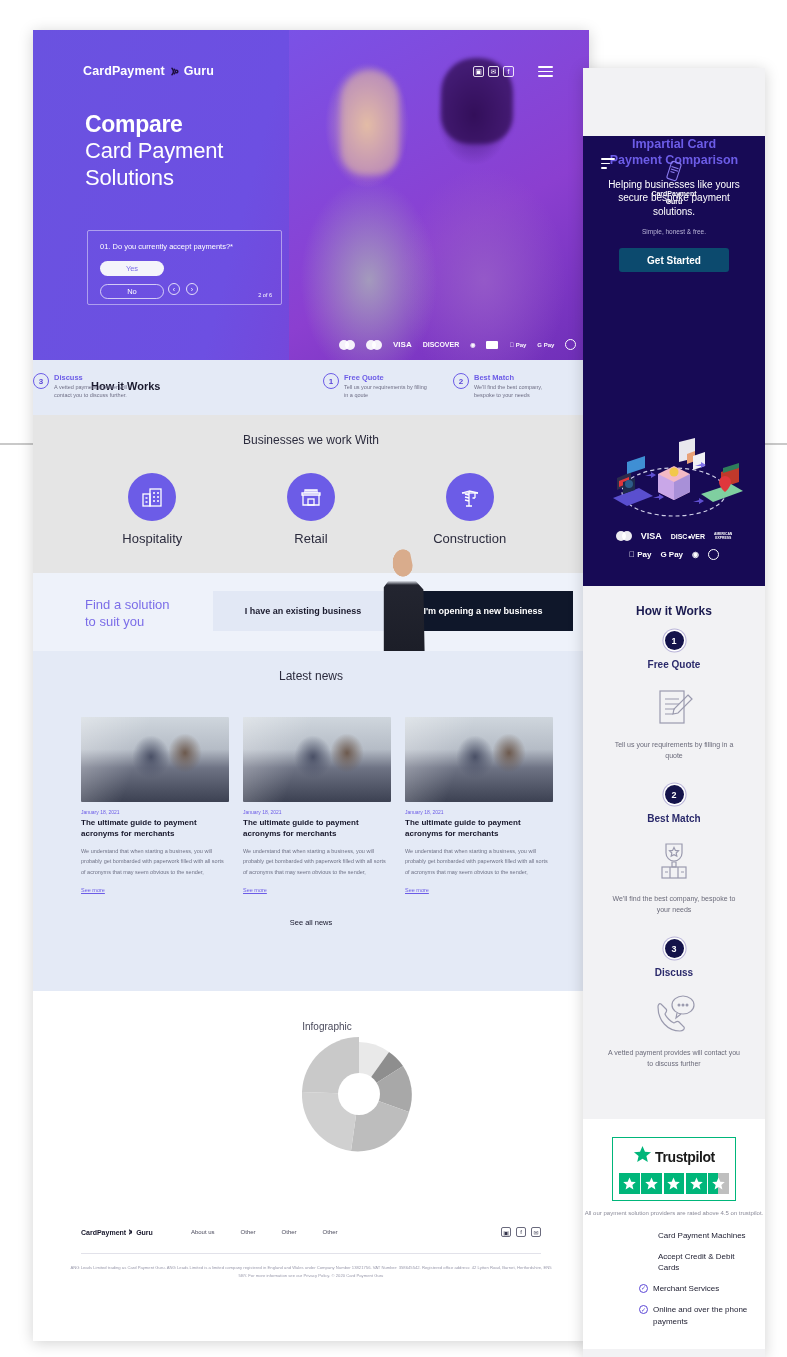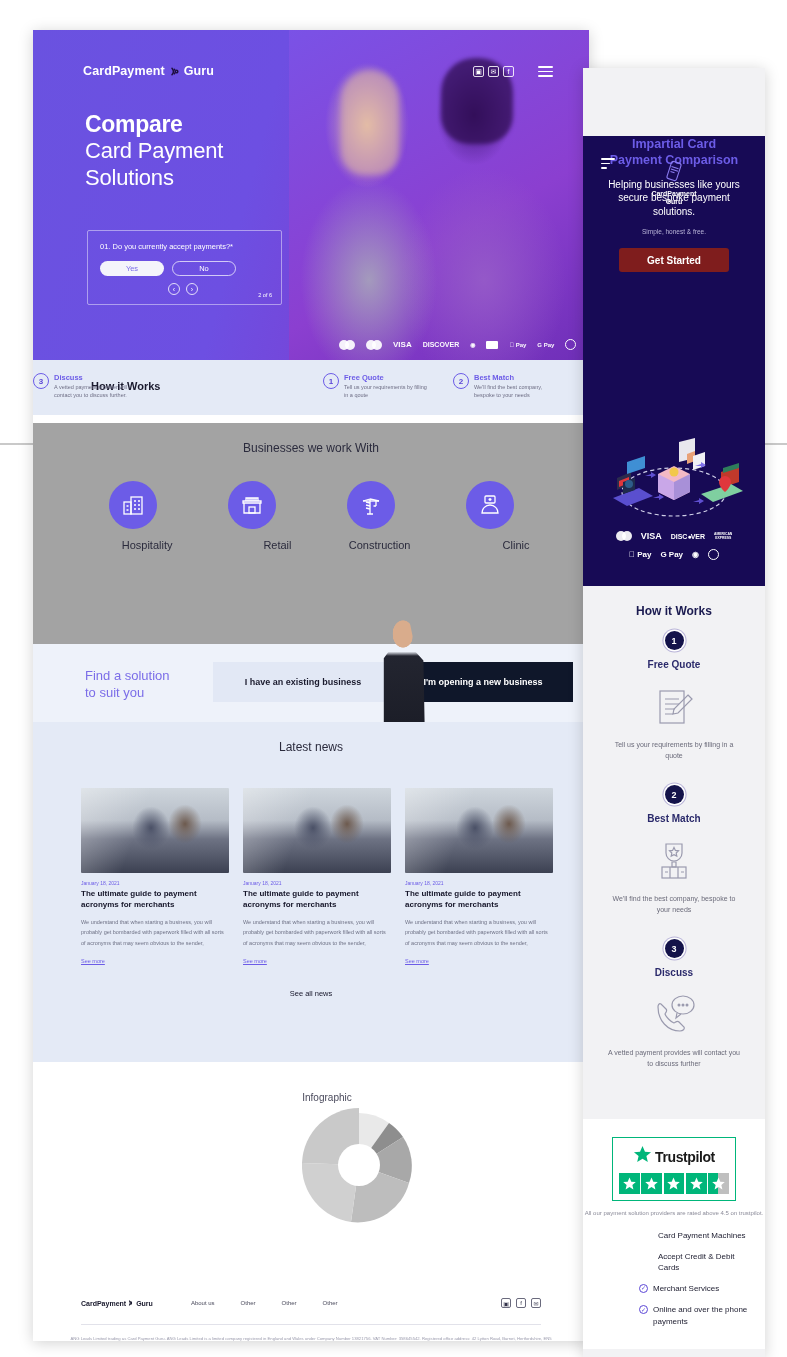--- a/index.html
+++ b/index.html
@@ -49,21 +49,21 @@
             display:flex; flex-direction:column; justify-content:space-between; }
   .burger span{ display:block; height:1.6px; background:#fff; border-radius:1px;}
 
   .hero-h1 { position:absolute; left:52px; top:80px; color:#fff; line-height:1.22; }
   .hero-h1 .l1 { font-size:23px; font-weight:700; letter-spacing:-.3px; }
   .hero-h1 .l2, .hero-h1 .l3 { font-size:22px; font-weight:300; letter-spacing:-.2px; }
 
   .quizbox { position:absolute; left:54px; top:200px; width:195px; height:75px;
              border:1px solid rgba(255,255,255,.45); border-radius:2px; }
   .quiz-q { position:absolute; left:12px; top:11px; color:#fff; font-size:7.5px; }
-  .quiz-opts { position:absolute; left:12px; top:30px; display:flex; gap:8px; }
+  .quiz-opts { position:absolute; left:12px; top:30px; display:flex; gap:8px;flex-direction:column; }
   .opt { width:64px; height:15px; border-radius:8px; font-size:7.5px;
          display:flex; align-items:center; justify-content:center; }
   .opt.sel { background:#f4f4fb; color:#7b6de8; }
   .opt.unsel { border:1px solid rgba(255,255,255,.7); color:#fff; }
   .quiz-nav { position:absolute; left:80px; top:52px; display:flex; gap:6px; }
   .navbtn { width:12px; height:12px; border:1px solid rgba(255,255,255,.8); border-radius:50%;
             color:#fff; font-size:7px; display:flex; align-items:center; justify-content:center; }
   .quiz-count { position:absolute; right:9px; bottom:6px; color:#fff; font-size:5.5px; }
 
   .paylogos { position:absolute; left:306px; bottom:10px; display:flex; align-items:center; gap:11px; }
@@ -78,27 +78,27 @@
   .hiw { position:relative; width:556px; height:55px; background:#e4eaf6; }
   .hiw-title { position:absolute; left:58px; top:20px; font-size:11px; font-weight:700; color:#1a1a2e; }
   .hiw-step { position:absolute; top:13px; display:flex; gap:5px; }
   .hiw-step:nth-of-type(1){ left:165px; } .hiw-step:nth-of-type(2){ left:290px; } .hiw-step:nth-of-type(3){ left:420px; }
   .stepnum { width:16px; height:16px; border:1px solid #6c5ce7; border-radius:50%; color:#5b46d6;
              font-size:8px; font-weight:700; display:flex; align-items:center; justify-content:center; flex:none; }
   .step-h { font-size:7.5px; font-weight:600; color:#6c5ce7; margin-bottom:1px; }
   .step-p { font-size:5.5px; color:#6e6e85; line-height:1.5; width:86px; }
 
   
-  .biz { position:relative; width:556px; height:221px; background:#a3a3a3;margin-top:8px; }
+  .biz { position:relative; width:556px; height:158px; background:#e5e5e5; }
   .sec-title { text-align:center; font-size:12px; color:#2b2b3d; font-weight:400; padding-top:18px; }
   .biz-grid { display:flex; justify-content:space-around; padding:26px 40px 0; }
   .biz-item { text-align:center; width:80px; }
   .biz-circle { width:48px; height:48px; border-radius:50%; background:#6c5ce7; margin:0 auto 10px;
                 display:flex; align-items:center; justify-content:center; }
-  .biz-label { font-size:11px; color:#2b2b3d;text-align:right; }
+  .biz-label { font-size:13px; color:#2b2b3d; }
 
   
   .fas { position:relative; width:556px; height:78px; background:#eef2fa; }
   .fas-title { position:absolute; left:52px; top:24px; font-size:13px; color:#7b6de8; line-height:1.28; font-weight:400; }
   .fas-tabs { position:absolute; left:180px; top:18px; display:flex; width:360px; height:40px; }
   .fas-tab { flex:1; display:flex; align-items:center; justify-content:center; font-size:9px; font-weight:700; }
   .fas-tab.light { background:#e2e8f5; color:#1b1b2e; }
   .fas-tab.dark { background:#0f172a; color:#fff; }
   .fas-man { position:absolute; left:340px; top:-32px; width:60px; height:110px;
     background:
@@ -147,21 +147,21 @@
   .m-burger { position:absolute; left:18px; top:22px; width:14px; height:11px;
               display:flex; flex-direction:column; gap:3px; }
   .m-burger span { display:block; height:1.8px; background:#fff; border-radius:1px; }
   .m-burger span:nth-child(1){ width:14px;} .m-burger span:nth-child(2){ width:9px;} .m-burger span:nth-child(3){ width:6px;}
   .m-logo { position:absolute; left:0; right:0; top:22px; text-align:center; color:#fff; }
   .m-logo-ico { display:block; margin:0 auto 2px; }
   .m-logo-t { font-size:7px; font-weight:700; line-height:1.15; }
   .m-h1 { text-align:center; color:#6c5ce7; font-size:12.5px; font-weight:700; line-height:1.3; margin-top:68px; padding:0 8px; }
   .m-sub { text-align:center; color:#fff; font-size:10px; line-height:1.35; margin-top:9px; padding:0 14px; }
   .m-note { text-align:center; color:#b9b4d8; font-size:6.5px; margin-top:10px; }
-  .m-cta { display:block; width:110px; height:24px; margin:13px auto 0; background:#7f1d1d; color:#fff;
+  .m-cta { display:block; width:110px; height:24px; margin:13px auto 0; background:#0c4a6e; color:#fff;
            border:none; border-radius:3px; font-size:10px; font-weight:700; font-family:inherit; cursor:pointer; }
   .m-illus { position:absolute; left:0; right:0; top:300px; height:90px; }
   .m-pay { position:absolute; left:0; right:0; bottom:18px; }
   .m-payrow { display:flex; justify-content:center; align-items:center; gap:9px; margin-bottom:8px; color:#fff; }
   .m-pl { font-size:6.5px; font-weight:700; color:#fff; display:flex; align-items:center; }
 
   .m-hiw { position:relative; width:182px; background:#f2f2f4; padding:18px 0 26px; }
   .m-hiw-t { text-align:center; font-size:12px; font-weight:700; color:#1b1b50; margin-bottom:13px; }
   .m-step { text-align:center; margin-bottom:8px; }
   .m-num { width:19px; height:19px; border-radius:50%; background:#14134a; color:#fff; font-size:9px; font-weight:700;
@@ -313,30 +313,20 @@
         <div class="biz-circle">
           <svg width="24" height="24" viewBox="0 0 24 24" fill="none" stroke="#fff" stroke-width="1.3">
             <path d="M11 21V6M8 21h6"></path>
               <path d="M4 8h16"></path>
               <path d="M11 6 4 8M11 6l9 2"></path>
               <path d="M17 8v5M17 13h-2.5"></path>
             <path d="M11 10l-4 -1M11 13l-4 -1M11 16l-4 -1"></path>
           </svg>
         </div>
         <div class="biz-label">Construction</div>
-      </div>
-      <div class="biz-item">
-        <div class="biz-circle">
-          <svg width="24" height="24" viewBox="0 0 24 24" fill="none" stroke="#fff" stroke-width="1.3">
-            <rect x="7" y="3" width="10" height="7" rx="1"></rect>
-              <path d="M12 5v3M10.5 6.5h3"></path>
-            <path d="M4 20a8 8 0 0 1 16 0z"></path>
-          </svg>
-        </div>
-        <div class="biz-label">Clinic</div>
       </div>
     </div>
   </div>
 
   <div class="fas">
     <div class="fas-title">
       <div>Find a solution</div>
       <div>to suit you</div>
     </div>
     <div class="fas-tabs">

